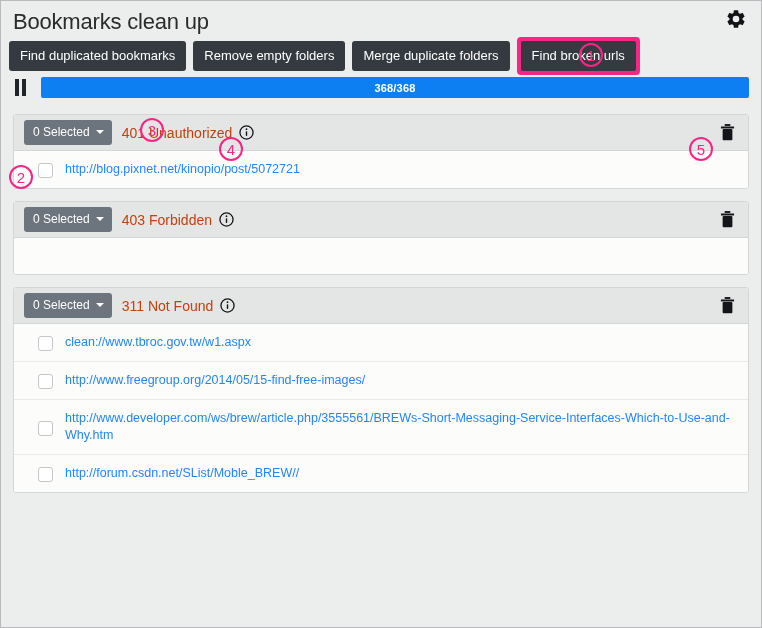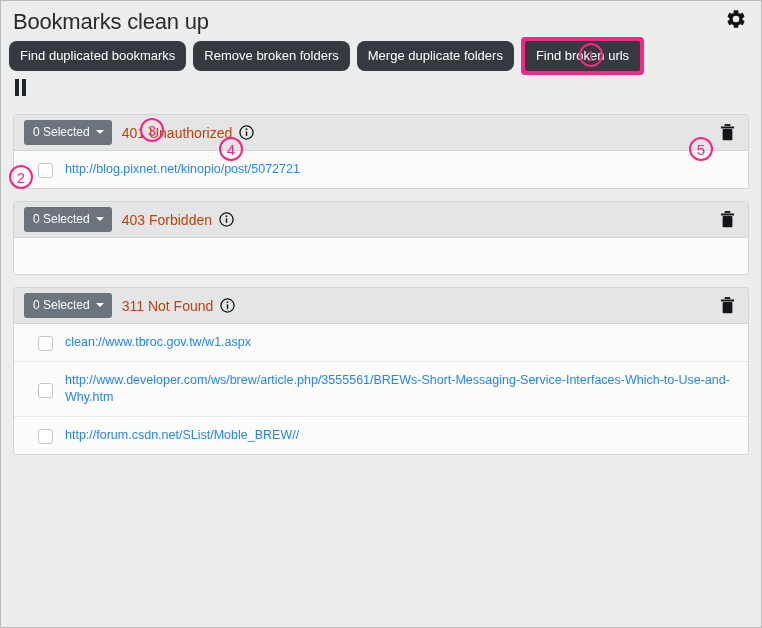--- a/index.html
+++ b/index.html
@@ -59,21 +59,21 @@
     height: 34px;
     box-sizing: border-box;
     display: flex;
     align-items: center;
     gap: 7px;
   }
   .tb-btn {
     background: #343a40;
     color: #ffffff;
     border: none;
-    border-radius: 8px;
+    border-radius: 3px;
     font-family: "Liberation Sans", sans-serif;
     font-size: 13px;
     line-height: 1;
     padding: 8px 11px 9px 11px;
     cursor: pointer;
     white-space: nowrap;
   }
   .tb-btn-wrap {
     position: relative;
     display: inline-flex;
@@ -278,34 +278,39 @@
         <path fill="#111316" d="M19.14 12.94c.04-.31.06-.63.06-.94s-.02-.63-.07-.94l2.03-1.58a.48.48 0 0 0 .12-.61l-1.92-3.32a.48.48 0 0 0-.59-.22l-2.39.96a7.03 7.03 0 0 0-1.62-.94l-.36-2.54a.48.48 0 0 0-.48-.41h-3.84a.48.48 0 0 0-.48.41l-.36 2.54c-.59.24-1.13.56-1.62.94l-2.39-.96a.48.48 0 0 0-.59.22L2.74 8.87a.48.48 0 0 0 .12.61l2.03 1.58c-.05.31-.09.63-.09.94s.02.63.07.94l-2.03 1.58a.48.48 0 0 0-.12.61l1.92 3.32c.12.22.37.29.59.22l2.39-.96c.5.38 1.03.7 1.62.94l.36 2.54c.05.24.24.41.48.41h3.84c.24 0 .44-.17.48-.41l.36-2.54c.59-.24 1.13-.56 1.62-.94l2.39.96c.22.08.47 0 .59-.22l1.92-3.32a.48.48 0 0 0-.12-.61l-2.03-1.58zM12 15.6A3.6 3.6 0 1 1 12 8.4a3.6 3.6 0 0 1 0 7.2z"></path>
       </svg>
     </div>
   </div>
 
   <div class="toolbar">
     <div class="tb-btn-wrap">
       <button class="tb-btn">Find duplicated bookmarks</button>
     </div>
     <div class="tb-btn-wrap">
-      <button class="tb-btn">Remove broken folders</button>
+      <button class="tb-btn">Remove empty folders</button>
     </div>
     <div class="tb-btn-wrap">
       <button class="tb-btn">Merge duplicate folders</button>
     </div>
     <div class="tb-btn-wrap highlighted">
       <button class="tb-btn">Find broken urls</button>
     </div>
   </div>
 
   <div class="progress-row">
     <div class="pause-icon">
       <span></span>
       <span></span>
+    </div>
+    <div class="progress-track">
+      <div class="progress-fill" id="progress-fill" style="width: 100%; background: rgb(13, 127, 242);">
+        <span class="progress-label">368/368</span>
+      </div>
     </div>
   </div>
 
   <div class="sections">
 
     <div class="section">
       <div class="section-header">
         <button class="select-btn">
           <span>0 Selected</span>
           <span class="caret"></span>
@@ -381,20 +386,24 @@
           </svg>
         </span>
       </div>
       <div class="section-body">
         <div class="url-row">
           <span class="row-checkbox"></span>
           <span class="url-link">clean://www.tbroc.gov.tw/w1.aspx</span>
         </div>
         <div class="url-row">
           <span class="row-checkbox"></span>
+          <span class="url-link">http://www.freegroup.org/2014/05/15-find-free-images/</span>
+        </div>
+        <div class="url-row">
+          <span class="row-checkbox"></span>
           <span class="url-link">http://www.developer.com/ws/brew/article.php/3555561/BREWs-Short-Messaging-Service-Interfaces-Which-to-Use-and-Why.htm</span>
         </div>
         <div class="url-row">
           <span class="row-checkbox"></span>
           <span class="url-link">http://forum.csdn.net/SList/Moble_BREW//</span>
         </div>
       </div>
     </div>
 
   </div>

